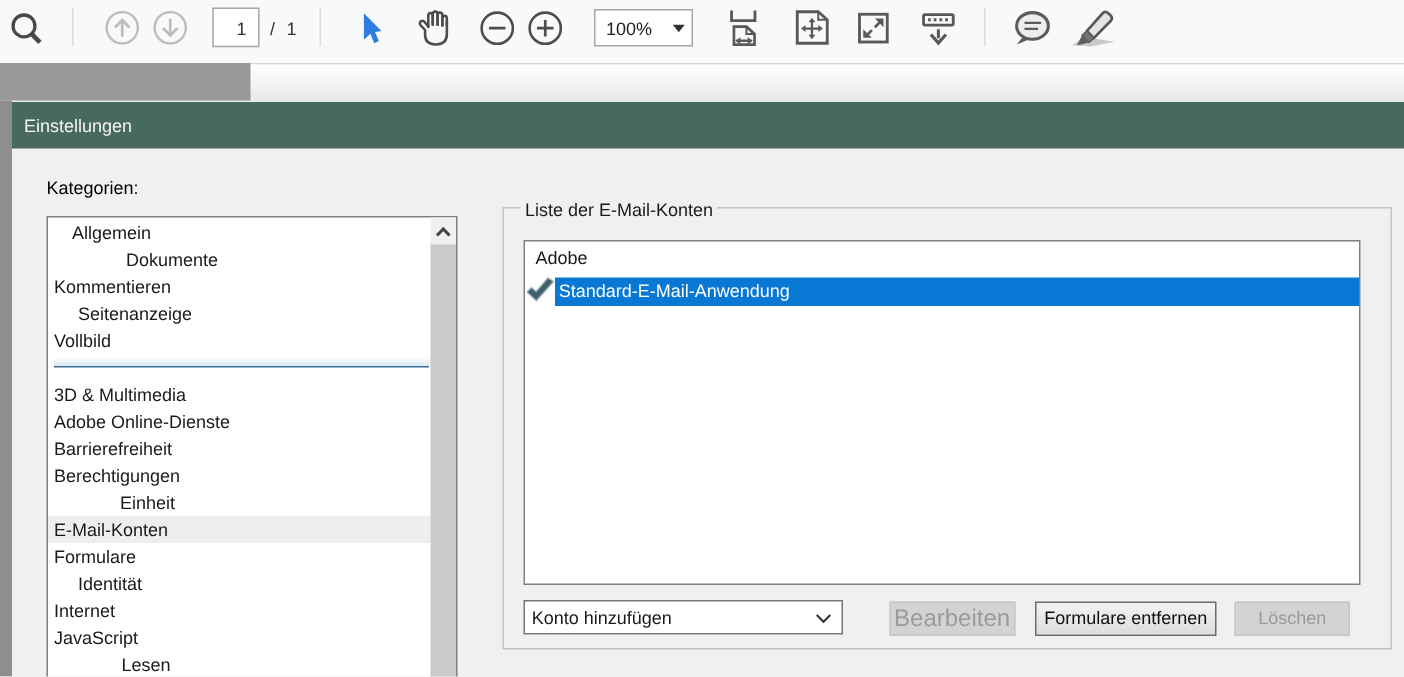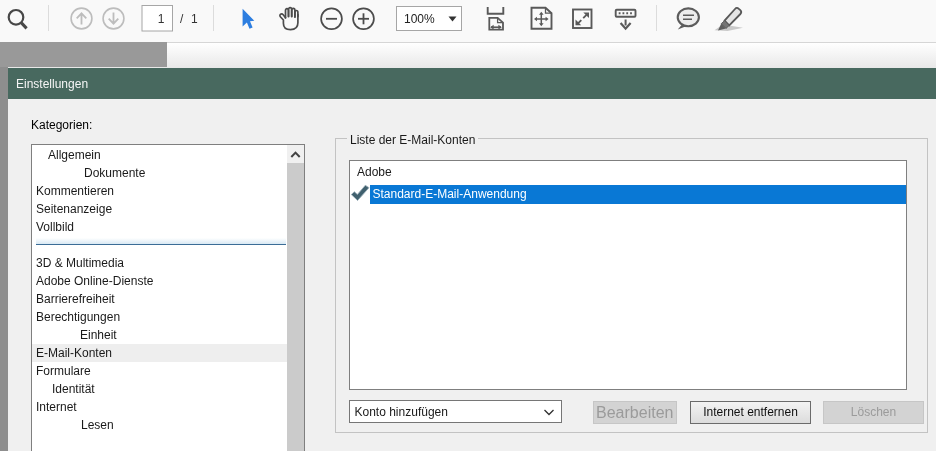--- a/index.html
+++ b/index.html
@@ -99,35 +99,36 @@
     <div class="abs" style="left:8px;top:9px;font-size:12px;color:#f5f5f5;">Einstellungen</div>
   </div>
 
   <div class="abs" style="left:23px;top:49.5px;font-size:12px;color:#000000;">Kategorien:</div>
 
   <div class="abs" style="left:23px;top:76px;width:274px;height:310px;background:#ffffff;border:1px solid #7f7f7f;box-sizing:border-box;">
     <div class="abs" style="left:0;top:1px;width:272px;font-size:12px;color:#1a1a1a;line-height:18px;">
       <div style="padding-left:16px;">Allgemein</div>
       <div style="padding-left:4px;margin-left:48px;">Dokumente</div>
       <div style="padding-left:4px;">Kommentieren</div>
-      <div style="padding-left:4px;">Seitenanzeige</div>
+      <div style="padding-left:20px;">Seitenanzeige</div>
       <div style="padding-left:4px;">Vollbild</div>
       <div style="height:18px;position:relative;">
           <div style="position:absolute;left:4px;width:250px;top:2px;height:6px;background:linear-gradient(rgba(238,246,252,0),#d9e9f4);"></div>
           <div style="position:absolute;left:4px;width:250px;top:8px;height:1.4px;background:#3b6d97;"></div>
         </div>
       <div style="padding-left:4px;">3D &amp; Multimedia</div>
       <div style="padding-left:4px;">Adobe Online-Dienste</div>
       <div style="padding-left:4px;">Barrierefreiheit</div>
       <div style="padding-left:4px;">Berechtigungen</div>
       <div style="padding-left:4px;margin-left:44px;">Einheit</div>
       <div style="padding-left:4px;background:#eeeeee;width:255px;box-sizing:border-box;">E-Mail-Konten</div>
       <div style="padding-left:4px;">Formulare</div>
       <div style="padding-left:4px;margin-left:16px;">Identität</div>
       <div style="padding-left:4px;">Internet</div>
+      <div style="padding-left:4px;">JavaScript</div>
       <div style="padding-left:4px;margin-left:45px;">Lesen</div>
     </div>
 
     <div class="abs" style="right:0;top:0;width:17px;height:308px;background:#f0f0f0;">
       <svg width="17" height="17" style="position:absolute;top:0;left:0;">
           <path d="M4.3 12 L8.5 7.6 L12.7 12" fill="none" stroke="#424242" stroke-width="2"></path>
         </svg>
       <div class="abs" style="left:0;top:18px;width:17px;height:292px;background:#cbcbcb;"></div>
     </div>
   </div>
@@ -146,15 +147,15 @@
   </div>
 
   <div class="abs" style="left:340.5px;top:332px;width:213.5px;height:23px;background:#ffffff;border:1px solid #767676;box-sizing:border-box;">
     <div class="abs" style="left:5px;top:4px;font-size:12px;color:#1a1a1a;">Konto hinzufügen</div>
     <svg class="abs" style="right:6px;top:7px;" width="12" height="9">
         <path d="M1.5 2 L6 6.5 L10.5 2" fill="none" stroke="#303030" stroke-width="1.3"></path>
       </svg>
   </div>
 
   <div class="abs" style="left:584.5px;top:333px;width:84.5px;height:23px;background:#d3d3d3;border:1px solid #c6c6c6;box-sizing:border-box;font-size:16px;color:#9b9b9b;text-align:center;line-height:21px;">Bearbeiten</div>
-  <div class="abs" style="left:682px;top:333px;width:121px;height:23px;background:linear-gradient(#f3f3f3,#dcdcdc);border:1px solid #6b6b6b;box-sizing:border-box;font-size:12px;color:#101010;text-align:center;line-height:21px;">Internet entfernen</div>
-  <div class="abs" style="left:815px;top:333px;width:101px;height:23px;background:#d3d3d3;border:1px solid #c6c6c6;box-sizing:border-box;font-size:12px;color:#9b9b9b;text-align:center;line-height:21px;">Löschen</div>
+  <div class="abs" style="left:682px;top:333px;width:121px;height:23px;background:linear-gradient(#f3f3f3,#dcdcdc);border:1px solid #6b6b6b;box-sizing:border-box;font-size:12px;color:#101010;text-align:center;line-height:21px;">Formulare entfernen</div>
+  <div class="abs" style="left:815px;top:333px;width:77px;height:23px;background:#d3d3d3;border:1px solid #c6c6c6;box-sizing:border-box;font-size:12px;color:#9b9b9b;text-align:center;line-height:21px;">Löschen</div>
 </div>
 
 </body></html>

